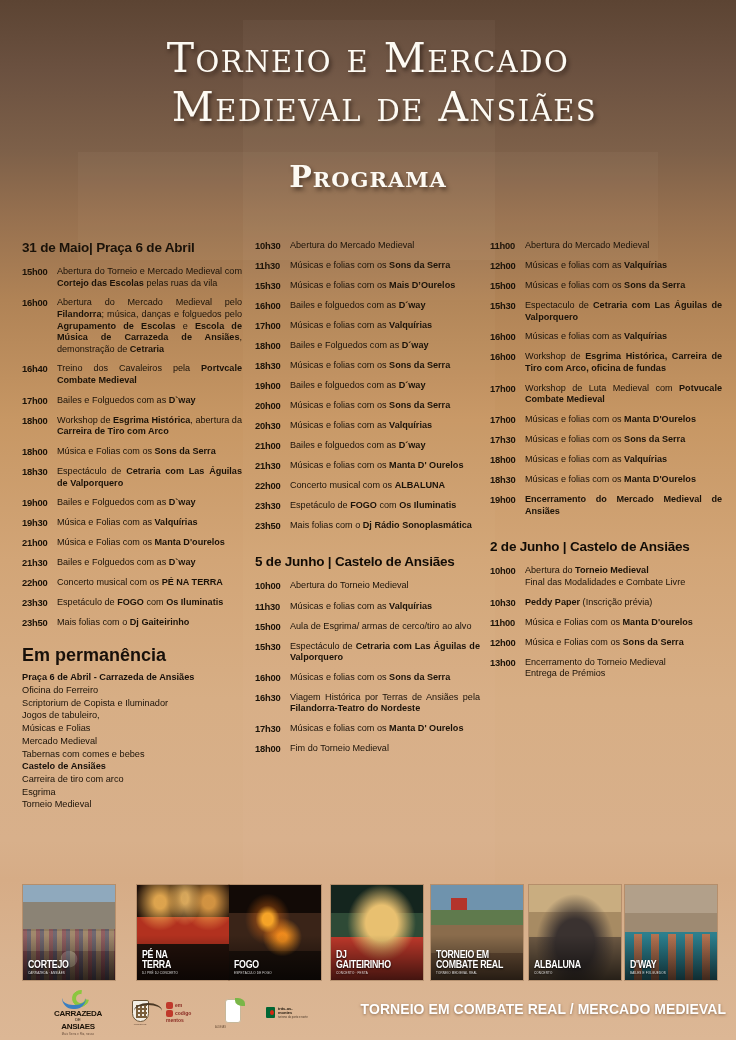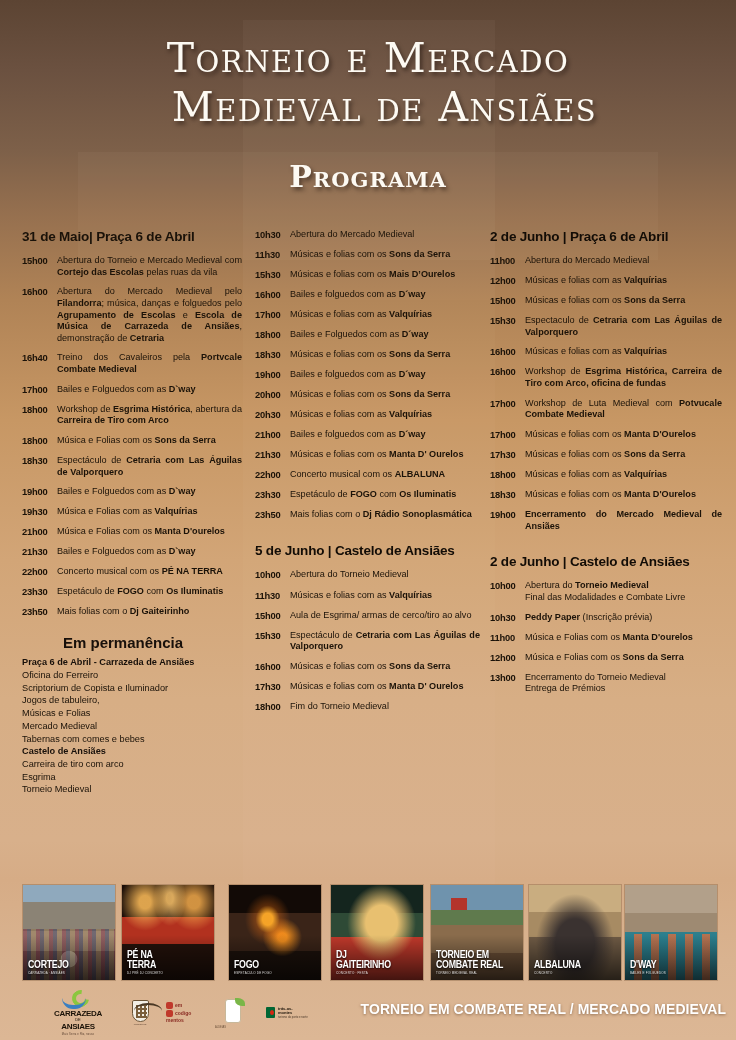--- a/index.html
+++ b/index.html
@@ -88,21 +88,21 @@
 
   
   .columns {
     position: absolute;
     left: 0; top: 228px;
     width: 736px;
     z-index: 3;
   }
   .col {
     position: absolute;
-    top: 1px;
+    top: 12px;
   }
   .col-1 { left: 22px;  width: 220px; }
   .col-2 { left: 255px; width: 225px; }
   .col-3 { left: 490px; width: 232px; }
 
   .sec-title {
     font-size: 13.5px;
     font-weight: bold;
     color: #120c06;
     letter-spacing: -0.2px;
@@ -131,25 +131,24 @@
     flex: 1 1 auto;
     text-align: justify;
   }
   .entry .desc b { font-weight: bold; }
 
   
   .perm {
     margin-top: 16px;
   }
   .perm-title {
-    font-size: 15px;
+    font-size: 18px;
     font-weight: bold;
     color: #18100a;
     margin-bottom: 5px;
-    margin-left: 41px;
   }
   .perm-sub {
     font-size: 9.2px;
     font-weight: bold;
     color: #18100a;
     line-height: 1.38;
   }
   .perm-item {
     font-size: 9.2px;
     color: #1b1208;
@@ -544,30 +543,33 @@
         </div>
         <div class="entry">
           <div class="time">15h30</div>
           <div class="desc">Espectáculo de <b>Cetraria com Las Águilas de Valporquero</b></div>
         </div>
         <div class="entry">
           <div class="time">16h00</div>
           <div class="desc">Músicas e folias com os <b>Sons da Serra</b></div>
         </div>
         <div class="entry">
+          <div class="time">16h30</div>
+          <div class="desc">Viagem Histórica por Terras de Ansiães pela <b>Filandorra-Teatro do Nordeste</b></div>
+        </div>
+        <div class="entry">
           <div class="time">17h30</div>
           <div class="desc">Músicas e folias com os <b>Manta D' Ourelos</b></div>
         </div>
         <div class="entry">
           <div class="time">18h00</div>
           <div class="desc">Fim do Torneio Medieval</div>
         </div>
       </div>
     <div class="col col-3">
-        <div class="sec-title">2 de Junho | Praça 6 de Abril</div>
         <div class="entry">
           <div class="time">11h00</div>
           <div class="desc">Abertura do Mercado Medieval</div>
         </div>
         <div class="entry">
           <div class="time">12h00</div>
           <div class="desc">Músicas e folias com as <b>Valquírias</b></div>
         </div>
         <div class="entry">
           <div class="time">15h00</div>
@@ -633,21 +635,21 @@
         </div>
       </div>
   </div>
 
   <div class="photos">
       <div class="photo" style="left: 22px;">
         <div class="art art-cortejo"></div>
         <div class="shade"></div>
         <div class="cap">Cortejo<span class="sml">CARRAZEDA · ANSIÃES</span></div>
       </div>
-      <div class="photo" style="left: 121px;">
+      <div class="photo" style="left: 136px;">
         <div class="art art-pena"></div>
         <div class="shade"></div>
         <div class="cap">Pé na<br>Terra<span class="sml">DJ PRÉ DJ CONCERTO</span></div>
       </div>
       <div class="photo" style="left: 228px;">
         <div class="art art-fogo"></div>
         <div class="shade"></div>
         <div class="cap">Fogo<span class="sml">ESPETÁCULO DE FOGO</span></div>
       </div>
       <div class="photo" style="left: 330px;">

